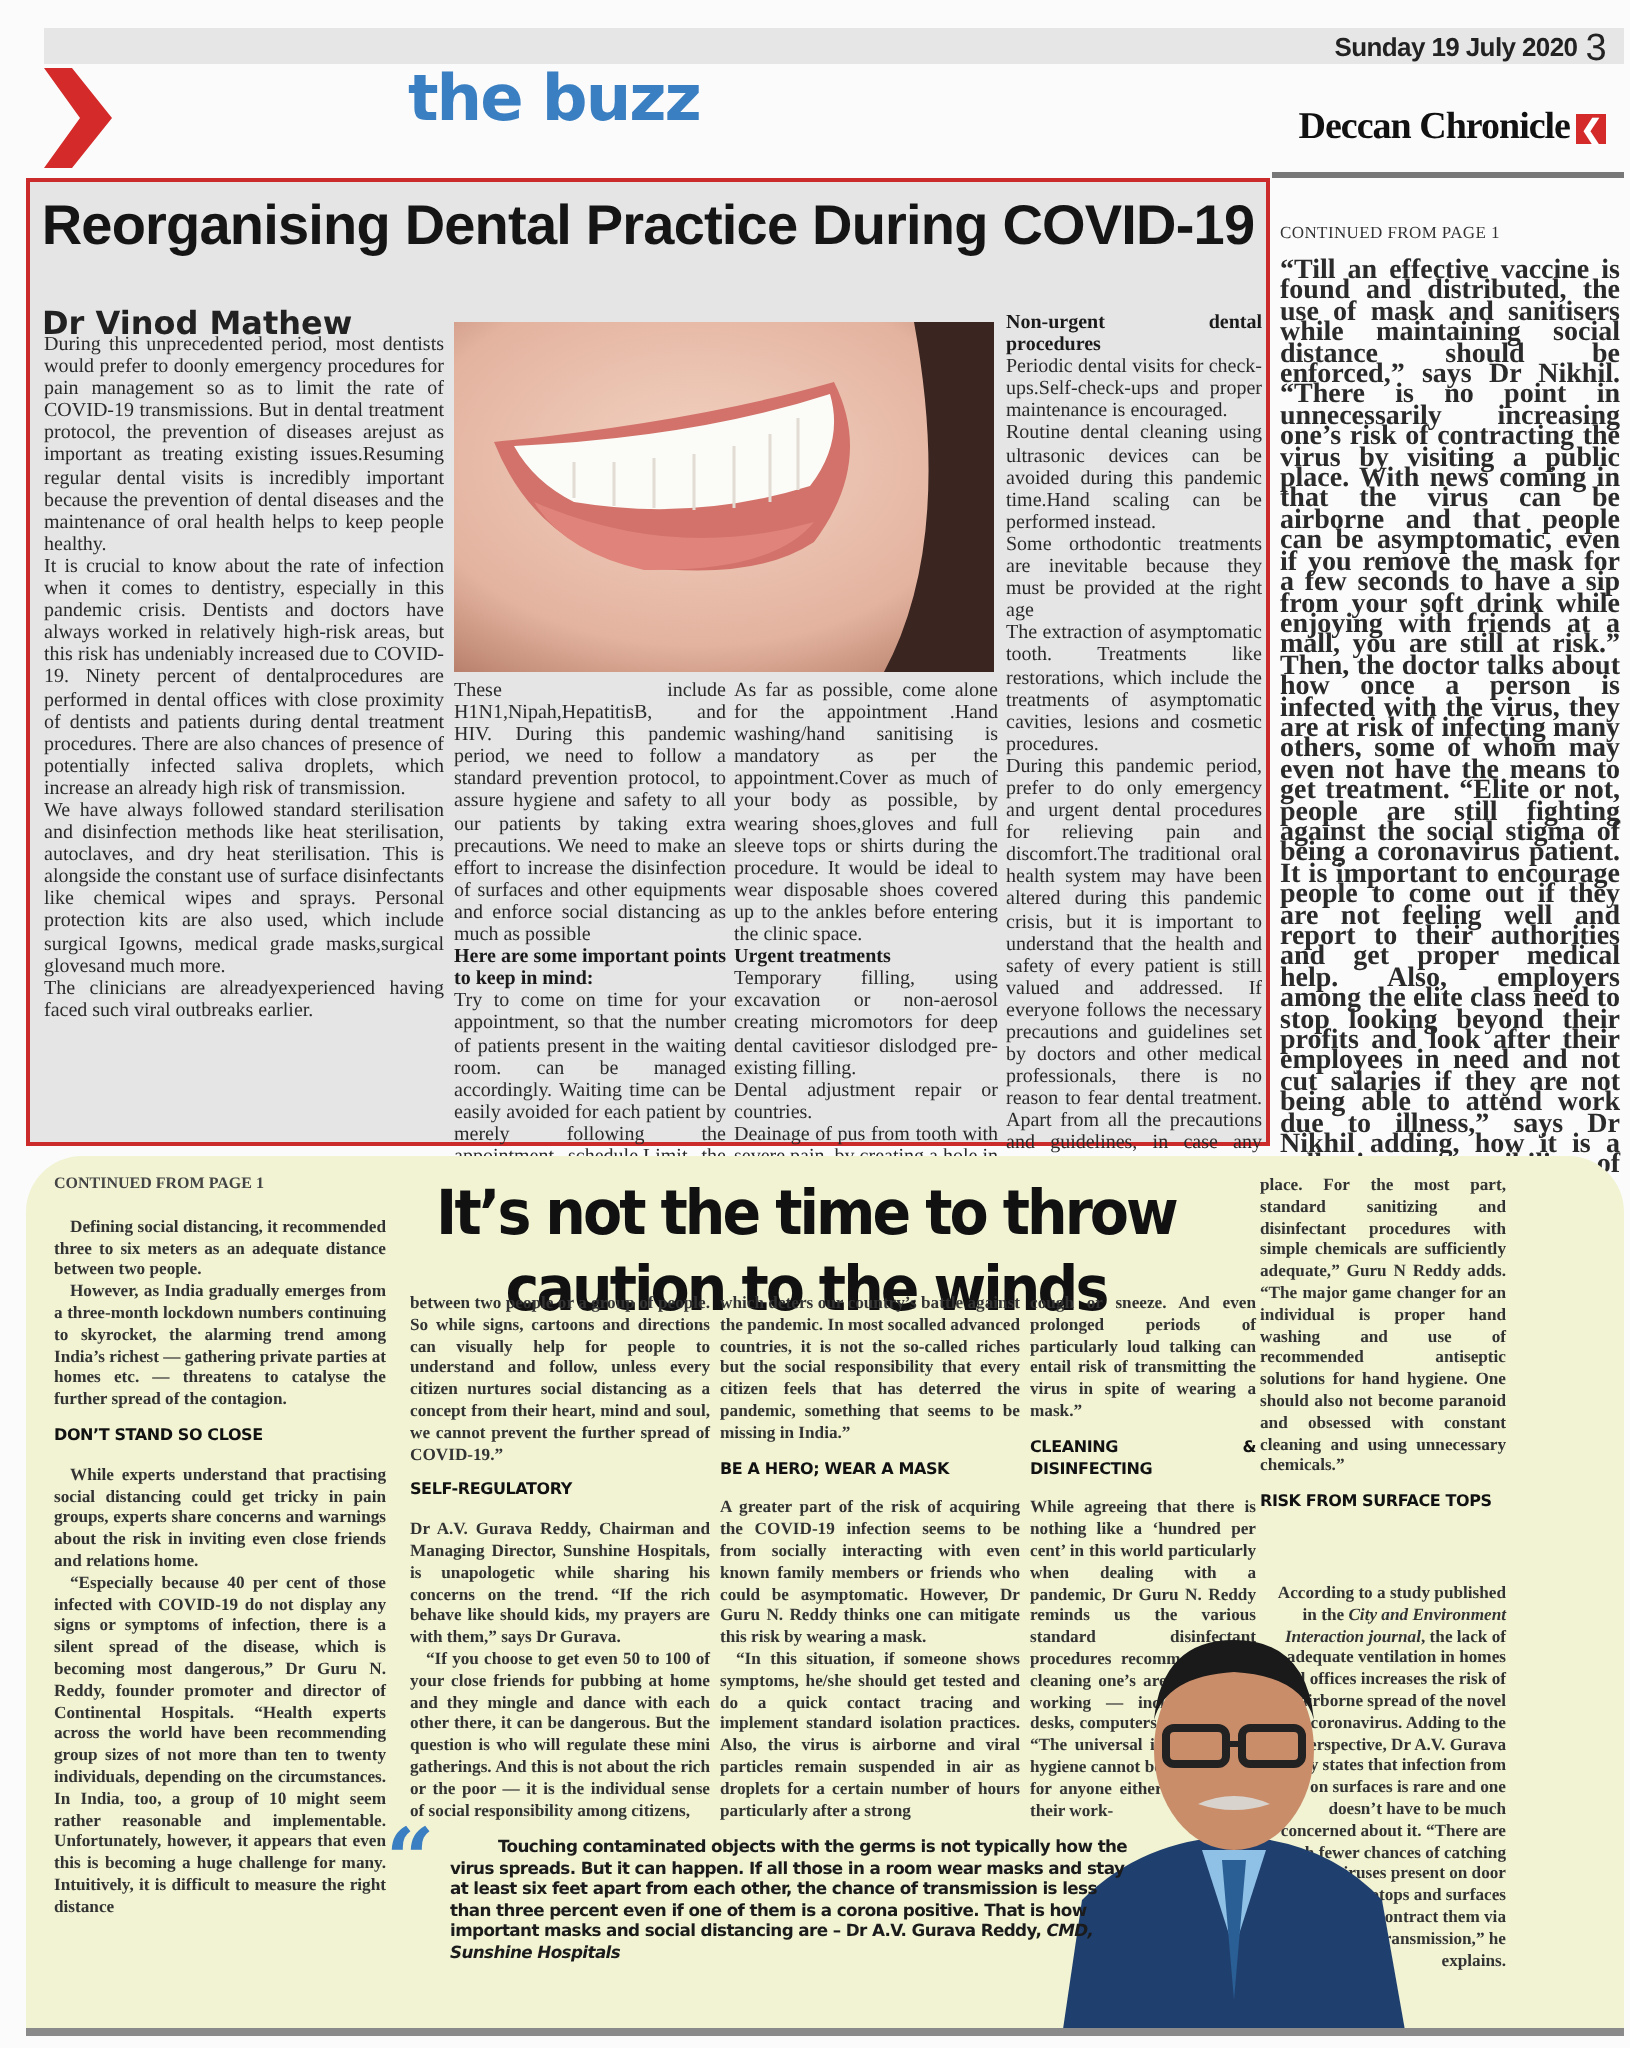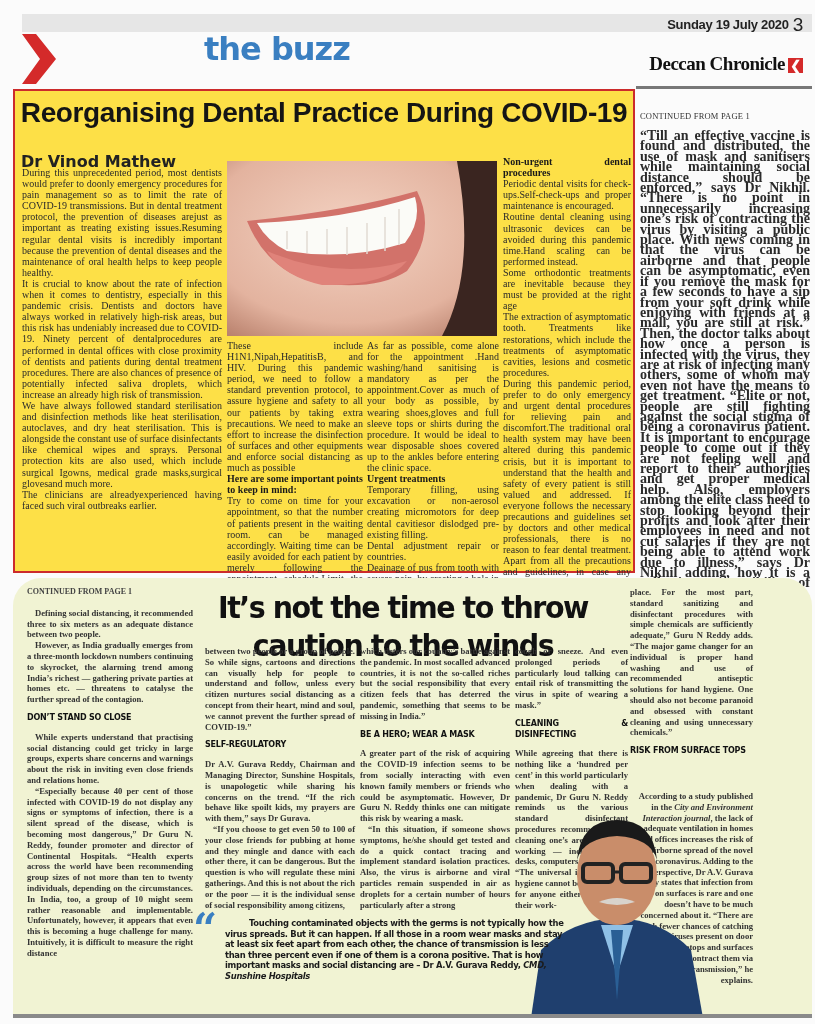--- a/index.html
+++ b/index.html
@@ -9,21 +9,21 @@
   .topbar { position: absolute; left: 22px; top: 14px; width: 790px; height: 18px; background: #e6e6e6; }
   .dateline { position: absolute; right: 12px; top: 14px; font-family: "Liberation Sans", sans-serif; font-size: 13px; font-weight: bold; color: #222; letter-spacing: -0.3px; }
   .dateline .pg { font-size: 19px; font-weight: normal; margin-left: 4px; vertical-align: -2px; }
   .chevron { position: absolute; left: 22px; top: 34px; width: 34px; height: 50px; }
   .buzz { position: absolute; left: 204px; top: 30px; font-family: "DejaVu Sans", sans-serif; font-weight: bold; font-size: 32px; color: #3a7fc1; letter-spacing: -1px; }
   .brand { position: absolute; right: 12px; top: 53px; font-family: Liberation Serif, serif; font-size: 19px; font-weight: bold; color: #111; letter-spacing: -0.5px; }
   .brand .bx { display: inline-block; width: 15px; height: 15px; background: #d42a2a; color: #fff; font-size: 13px; line-height: 15px; text-align: center; vertical-align: 0px; margin-left: 3px; }
   .rule { position: absolute; left: 636px; top: 86px; width: 176px; height: 3px; background: #777; }
 
   
-  .dental { position: absolute; left: 13px; top: 89px; width: 622px; height: 484px; border: 2px solid #cc2b2b; background: #fde047; }
+  .dental { position: absolute; left: 13px; top: 89px; width: 622px; height: 484px; border: 2px solid #cc2b2b; background: #e5e5e5; }
   .dental h1 { font-family: "Liberation Sans", sans-serif; font-size: 28px; font-weight: bold; text-align: center; line-height: 30px; color: #151515; margin-top: 7px; letter-spacing: -0.4px; }
   .byline { position: absolute; left: 6px; top: 61px; font-family: "DejaVu Sans", sans-serif; font-weight: bold; font-size: 16px; color: #222; }
   .col { position: absolute; font-size: 10px; line-height: 11.1px; text-align: justify; color: #2a2a2a; }
   .col p { margin: 0; }
   .col b { color: #1a1a1a; }
   .c1 { left: 7px; top: 76px; width: 200px; }
   .c2 { left: 212px; top: 249px; width: 136px; }
   .c3 { left: 352px; top: 249px; width: 132px; }
   .c4 { left: 488px; top: 65px; width: 128px; }
   .photo { position: absolute; left: 212px; top: 70px; width: 270px; height: 175px; overflow: hidden; background: #e9c2b0; }
@@ -130,28 +130,28 @@
 </div>
 
 <div class="caution">
   <h1>It’s not the time to throw caution to the winds</h1>
 
   <div class="ccol cc1">
     <div class="contd">CONTINUED FROM PAGE 1</div>
     <p>Defining social distancing, it recommended three to six meters as an adequate distance between two people.</p>
     <p>However, as India gradually emerges from a three-month lockdown numbers continuing to skyrocket, the alarming trend among India’s richest — gathering private parties at homes etc. — threatens to catalyse the further spread of the contagion.</p>
     <div class="sub">DON’T STAND SO CLOSE</div>
-    <p>While experts understand that practising social distancing could get tricky in large groups, experts share concerns and warnings about the risk in inviting even close friends and relations home.</p>
+    <p>While experts understand that practising social distancing could get tricky in pain groups, experts share concerns and warnings about the risk in inviting even close friends and relations home.</p>
     <p>“Especially because 40 per cent of those infected with COVID-19 do not display any signs or symptoms of infection, there is a silent spread of the disease, which is becoming most dangerous,” Dr Guru N. Reddy, founder promoter and director of Continental Hospitals. “Health experts across the world have been recommending group sizes of not more than ten to twenty individuals, depending on the circumstances. In India, too, a group of 10 might seem rather reasonable and implementable. Unfortunately, however, it appears that even this is becoming a huge challenge for many. Intuitively, it is difficult to measure the right distance</p>
   </div>
 
   <div class="ccol cc2">
     <p style="text-indent:0">between two people or a group of people. So while signs, cartoons and directions can visually help for people to understand and follow, unless every citizen nurtures social distancing as a concept from their heart, mind and soul, we cannot prevent the further spread of COVID-19.”</p>
     <div class="sub">SELF-REGULATORY</div>
-    <p style="text-indent:0">Dr A.V. Gurava Reddy, Chairman and Managing Director, Sunshine Hospitals, is unapologetic while sharing his concerns on the trend. “If the rich behave like spoilt kids, my prayers are with them,” says Dr Gurava.</p>
+    <p style="text-indent:0">Dr A.V. Gurava Reddy, Chairman and Managing Director, Sunshine Hospitals, is unapologetic while sharing his concerns on the trend. “If the rich behave like should kids, my prayers are with them,” says Dr Gurava.</p>
     <p>“If you choose to get even 50 to 100 of your close friends for pubbing at home and they mingle and dance with each other there, it can be dangerous. But the question is who will regulate these mini gatherings. And this is not about the rich or the poor — it is the individual sense of social responsibility among citizens,</p>
   </div>
 
   <div class="ccol cc3">
     <p style="text-indent:0">which deters our country’s battle against the pandemic. In most socalled advanced countries, it is not the so-called riches but the social responsibility that every citizen feels that has deterred the pandemic, something that seems to be missing in India.”</p>
     <div class="sub">BE A HERO; WEAR A MASK</div>
     <p style="text-indent:0">A greater part of the risk of acquiring the COVID-19 infection seems to be from socially interacting with even known family members or friends who could be asymptomatic. However, Dr Guru N. Reddy thinks one can mitigate this risk by wearing a mask.</p>
     <p>“In this situation, if someone shows symptoms, he/she should get tested and do a quick contact tracing and implement standard isolation practices. Also, the virus is airborne and viral particles remain suspended in air as droplets for a certain number of hours particularly after a strong</p>
   </div>
 

